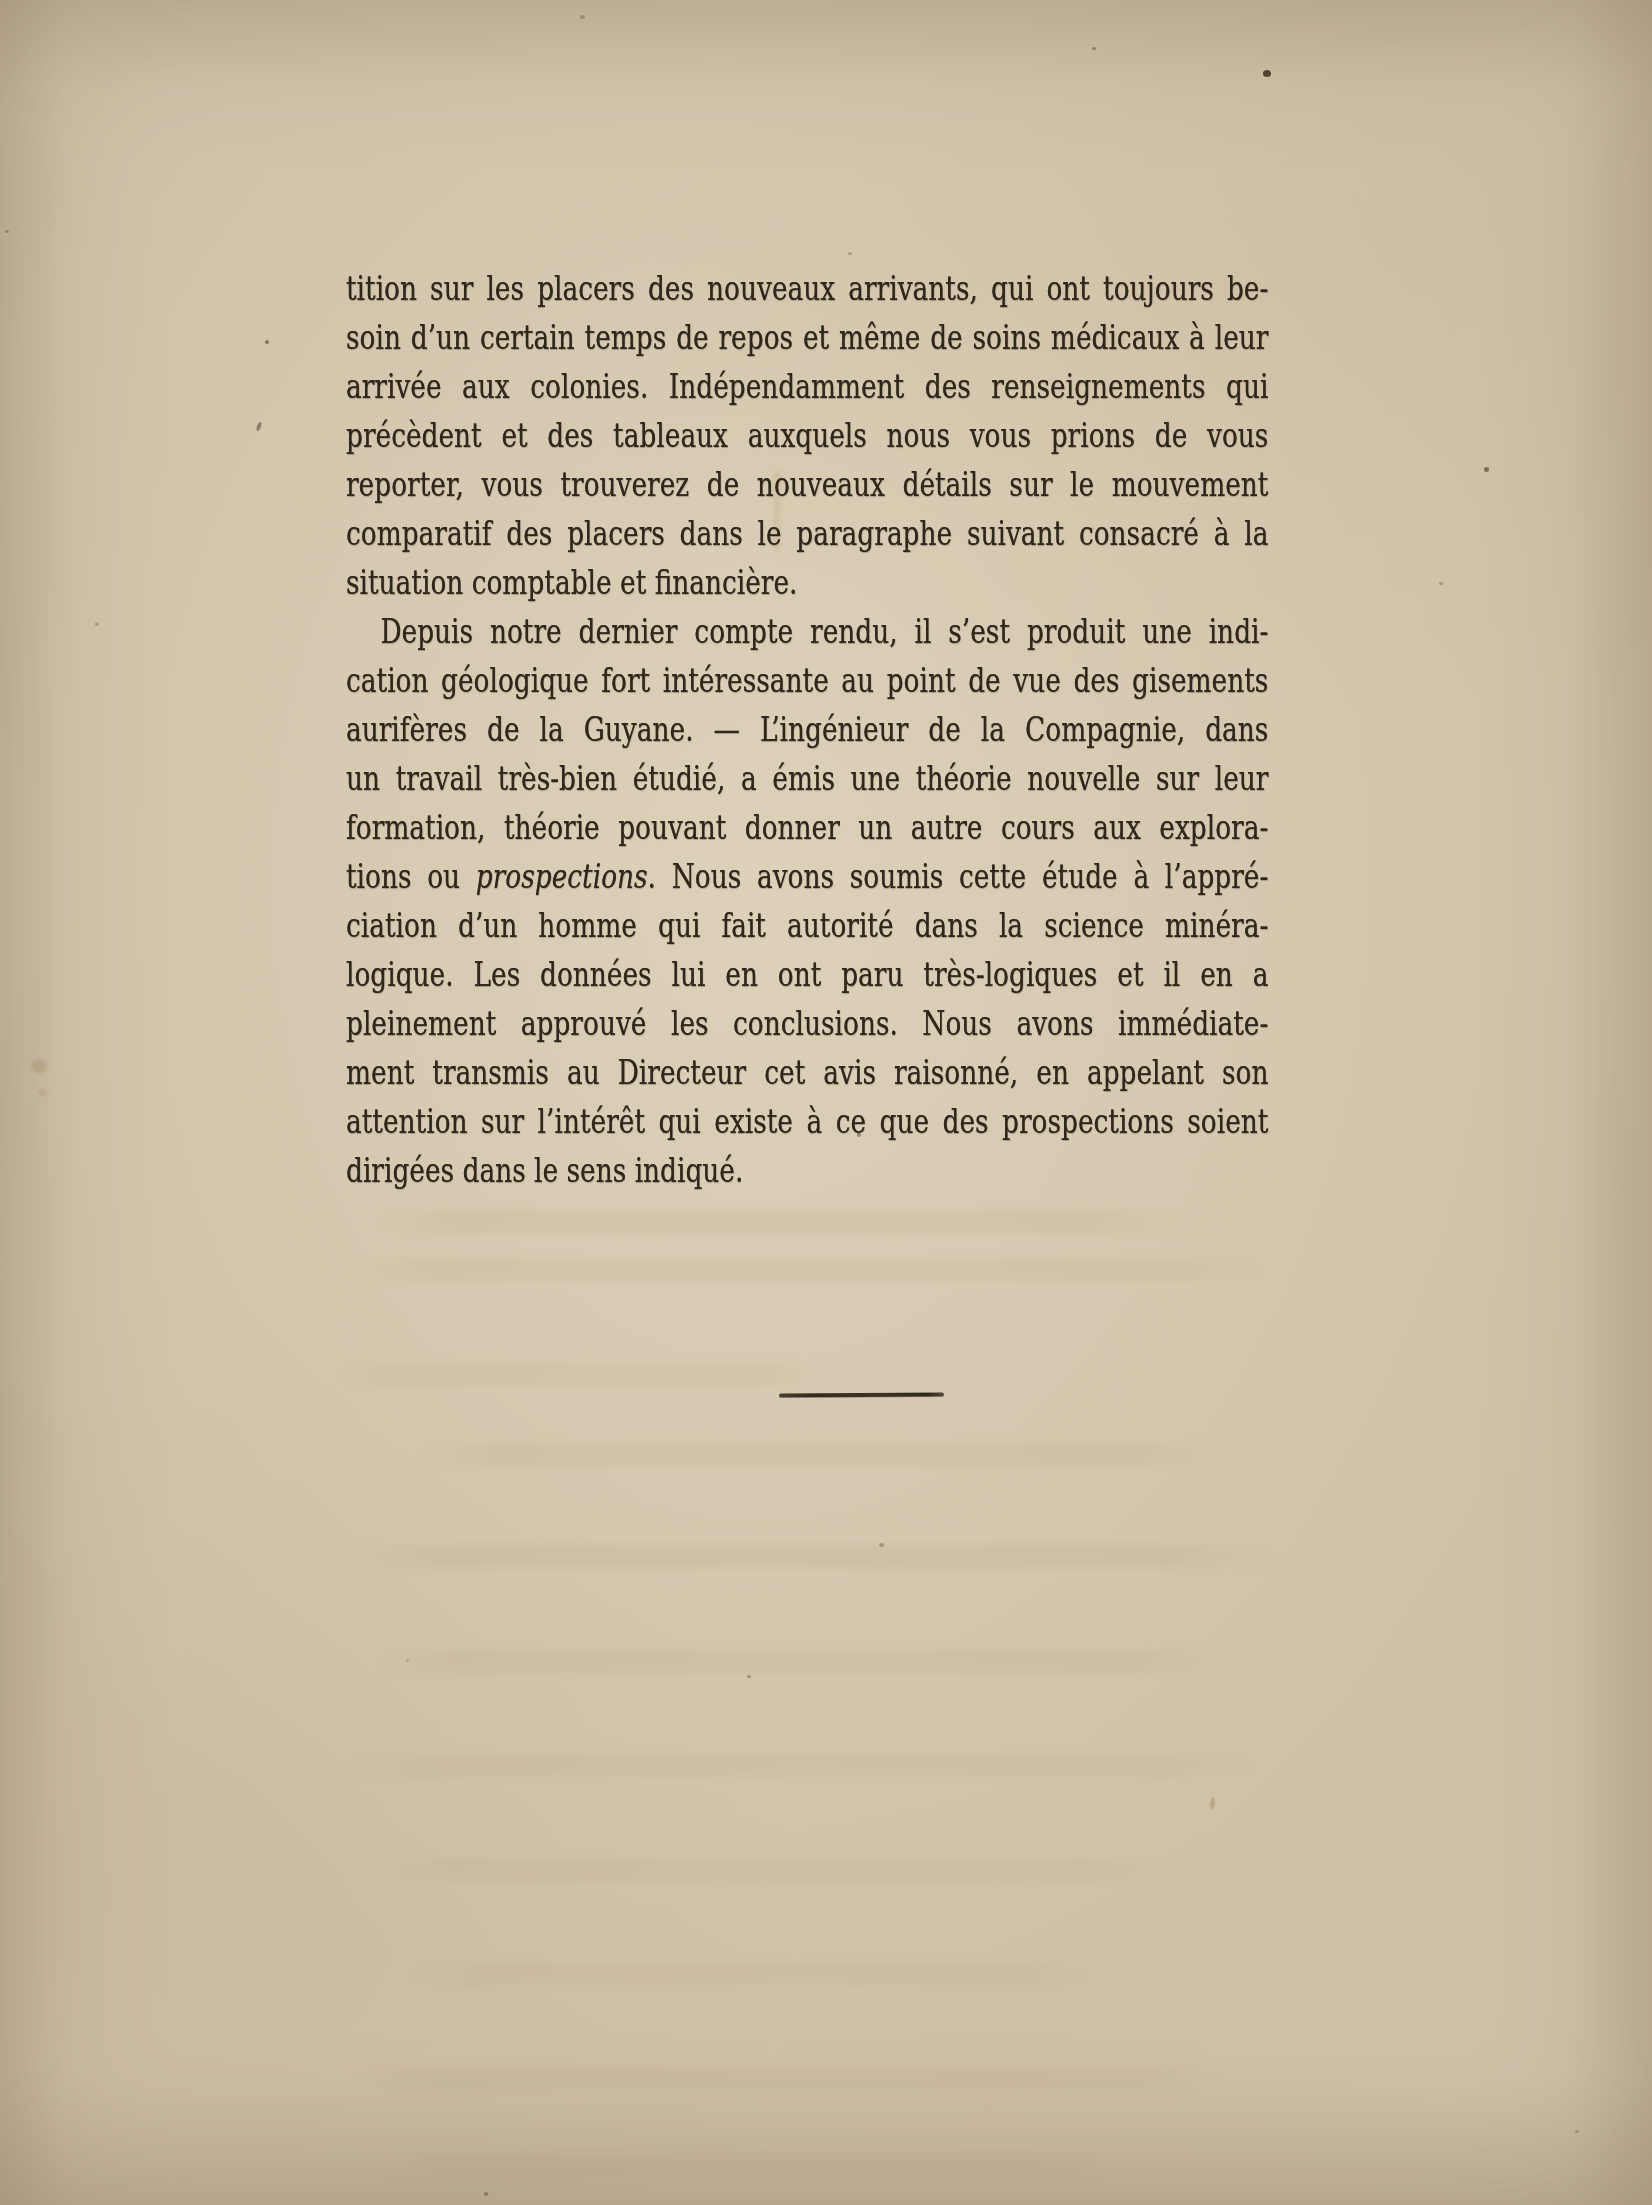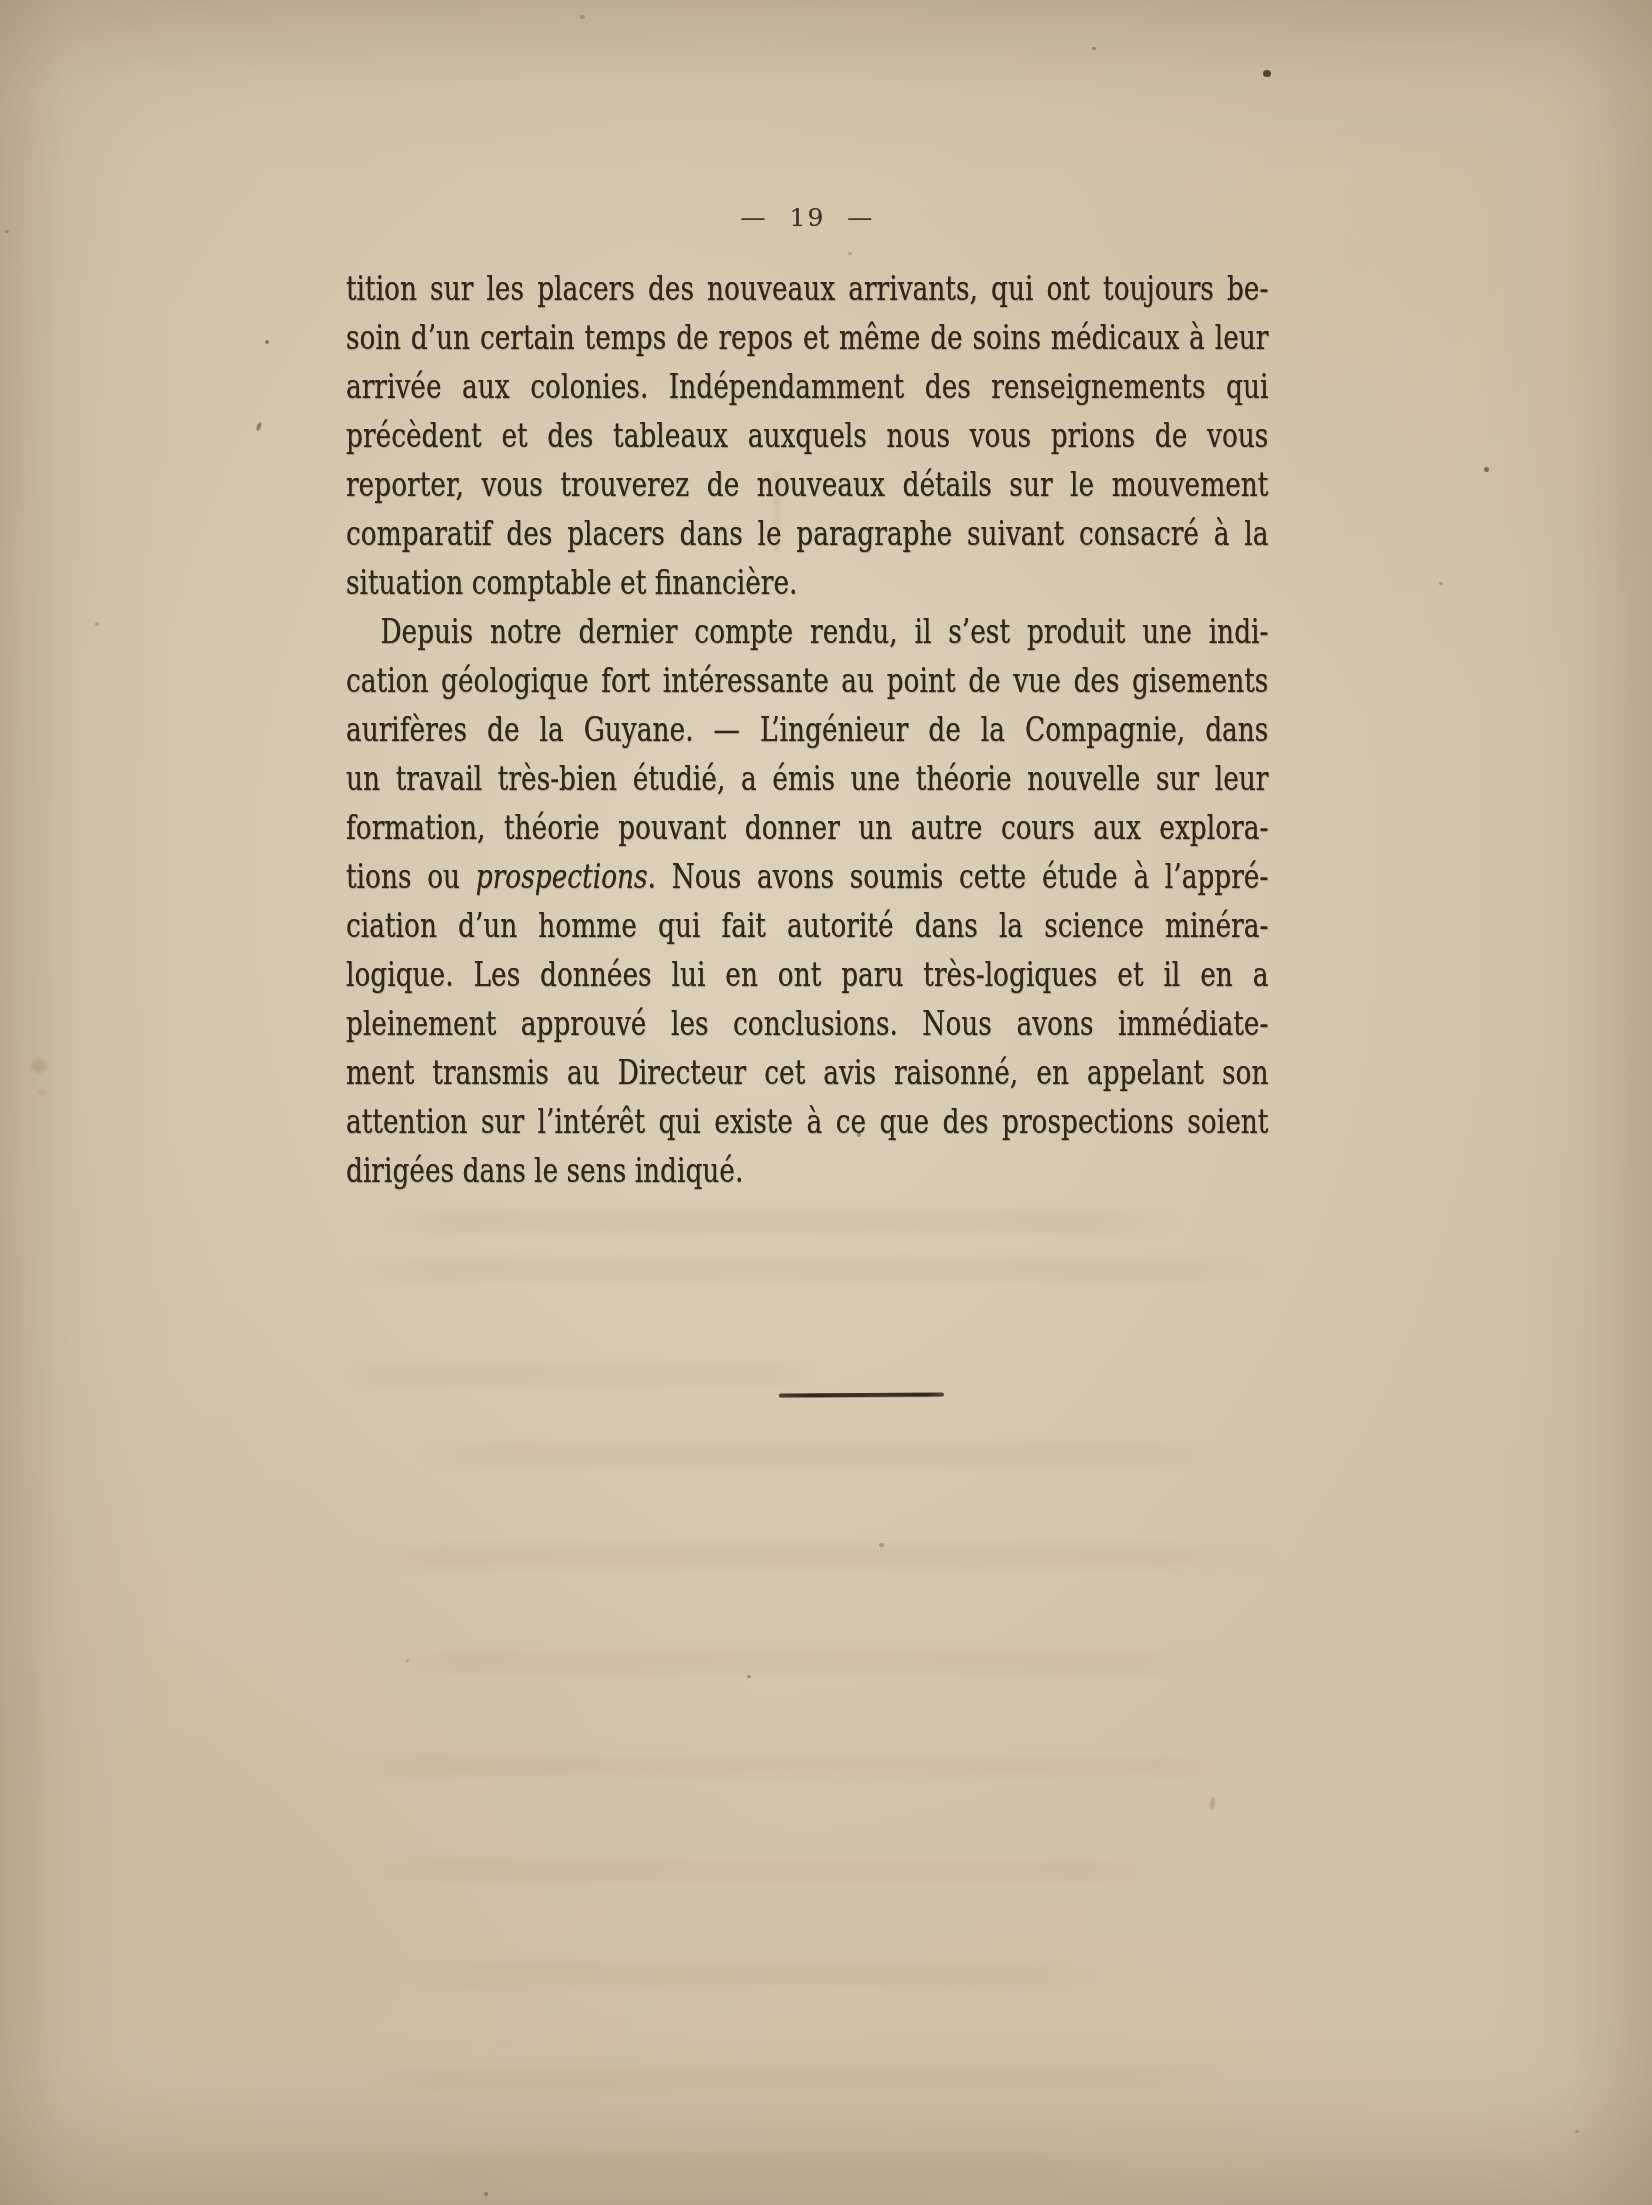--- a/index.html
+++ b/index.html
@@ -83,21 +83,20 @@
     <div class="speck" style="left:747px;top:1675px;width:3.8px;height:3.2px;background:#5c4b35;opacity:.45"></div>
     <div class="speck" style="left:1210px;top:1797px;width:4.8px;height:13px;background:#97794f;opacity:.35;transform:rotate(8deg);filter:blur(0.5px)"></div>
     <div class="speck" style="left:484px;top:2192px;width:4.3px;height:3.8px;background:#5c4b35;opacity:.5"></div>
     <div class="speck" style="left:406px;top:1659px;width:3.2px;height:3.2px;background:#6d5b42;opacity:.35"></div>
     <div class="speck" style="left:1575px;top:2130px;width:3.8px;height:3.2px;background:#6f5d46;opacity:.4"></div>
     <div class="speck" style="left:5.4px;top:230px;width:3.8px;height:3.2px;background:#6d5b42;opacity:.45"></div>
     <div class="speck" style="left:774px;top:471px;width:6.4px;height:80px;background:#b3946c;opacity:.22;filter:blur(2.1px);border-radius:4.3px"></div>
     <div class="speck" style="left:848px;top:252px;width:3.8px;height:3.2px;background:#6a5a42;opacity:.4"></div>
   </div>
 
-  <div class="pagenum">— 19 —</div>
 
   <main class="textblock">
       <div class="line">tition sur les placers des nouveaux arrivants, qui ont toujours be-</div>
       <div class="line">soin d’un certain temps de repos et même de soins médicaux à leur</div>
       <div class="line">arrivée aux colonies. Indépendamment des renseignements qui</div>
       <div class="line">précèdent et des tableaux auxquels nous vous prions de vous</div>
       <div class="line">reporter, vous trouverez de nouveaux détails sur le mouvement</div>
       <div class="line">comparatif des placers dans le paragraphe suivant consacré à la</div>
       <div class="line last">situation comptable et financière.</div>
       <div class="line indent">Depuis notre dernier compte rendu, il s’est produit une indi-</div>

